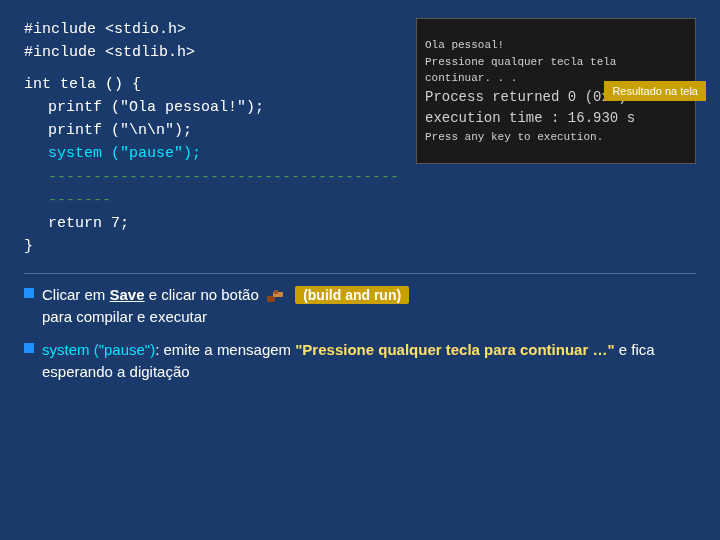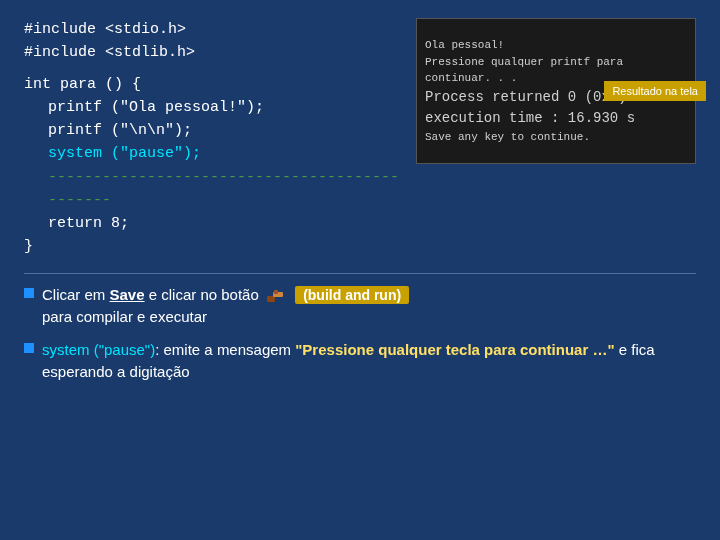--- a/index.html
+++ b/index.html
@@ -152,36 +152,36 @@
 
 <div class="main-container">
 
   <div class="top-section">
 
     <div class="code-block">
       <div class="code-text">
         <div>#include &lt;stdio.h&gt;</div>
         <div>#include &lt;stdlib.h&gt;</div>
         <div style="height:8px"></div>
-        <div>int para () {</div>
+        <div>int tela () {</div>
         <div class="code-indent">printf ("Ola pessoal!");</div>
         <div class="code-indent">printf ("\n\n");</div>
         <div class="code-indent" style="color:#00e5ff;">system ("pause");</div>
         <div class="code-indent dashed-line">----------------------------------------------</div>
-        <div class="code-indent">return 8;</div>
+        <div class="code-indent">return 7;</div>
         <div>}</div>
       </div>
     </div>
 
     <div class="terminal-wrapper" style="position:relative;">
       <div class="terminal-box">
         <div class="terminal-line">Ola pessoal!</div>
-        <div class="terminal-line">Pressione qualquer printf para continuar. . .</div>
+        <div class="terminal-line">Pressione qualquer tecla tela continuar. . .</div>
         <div class="terminal-line" style="font-size:14px;">Process returned 0 (0x0)   execution time : 16.930 s</div>
-        <div class="terminal-line">Save any key to continue.</div>
+        <div class="terminal-line">Press any key to execution.</div>
       </div>
       <div class="resultado-badge">
         <span>Resultado na tela</span>
       </div>
     </div>
 
   </div>
 
   <hr class="divider-line">
 

